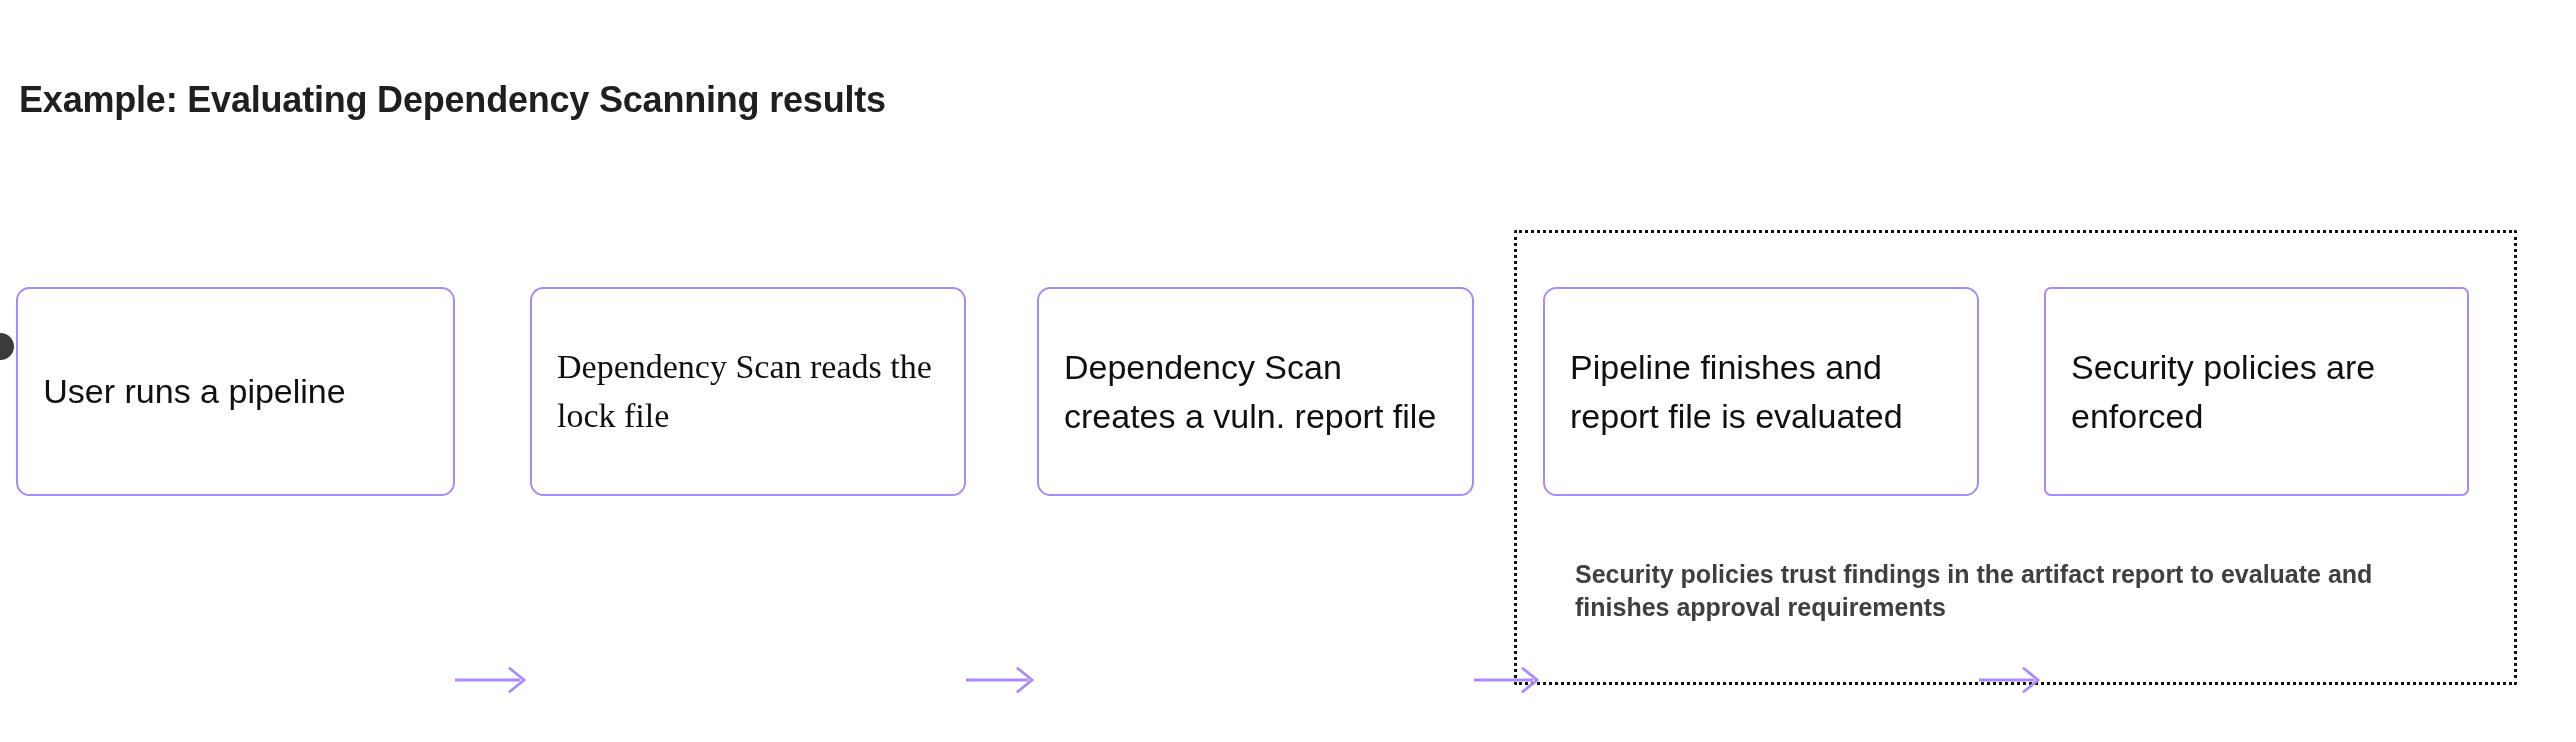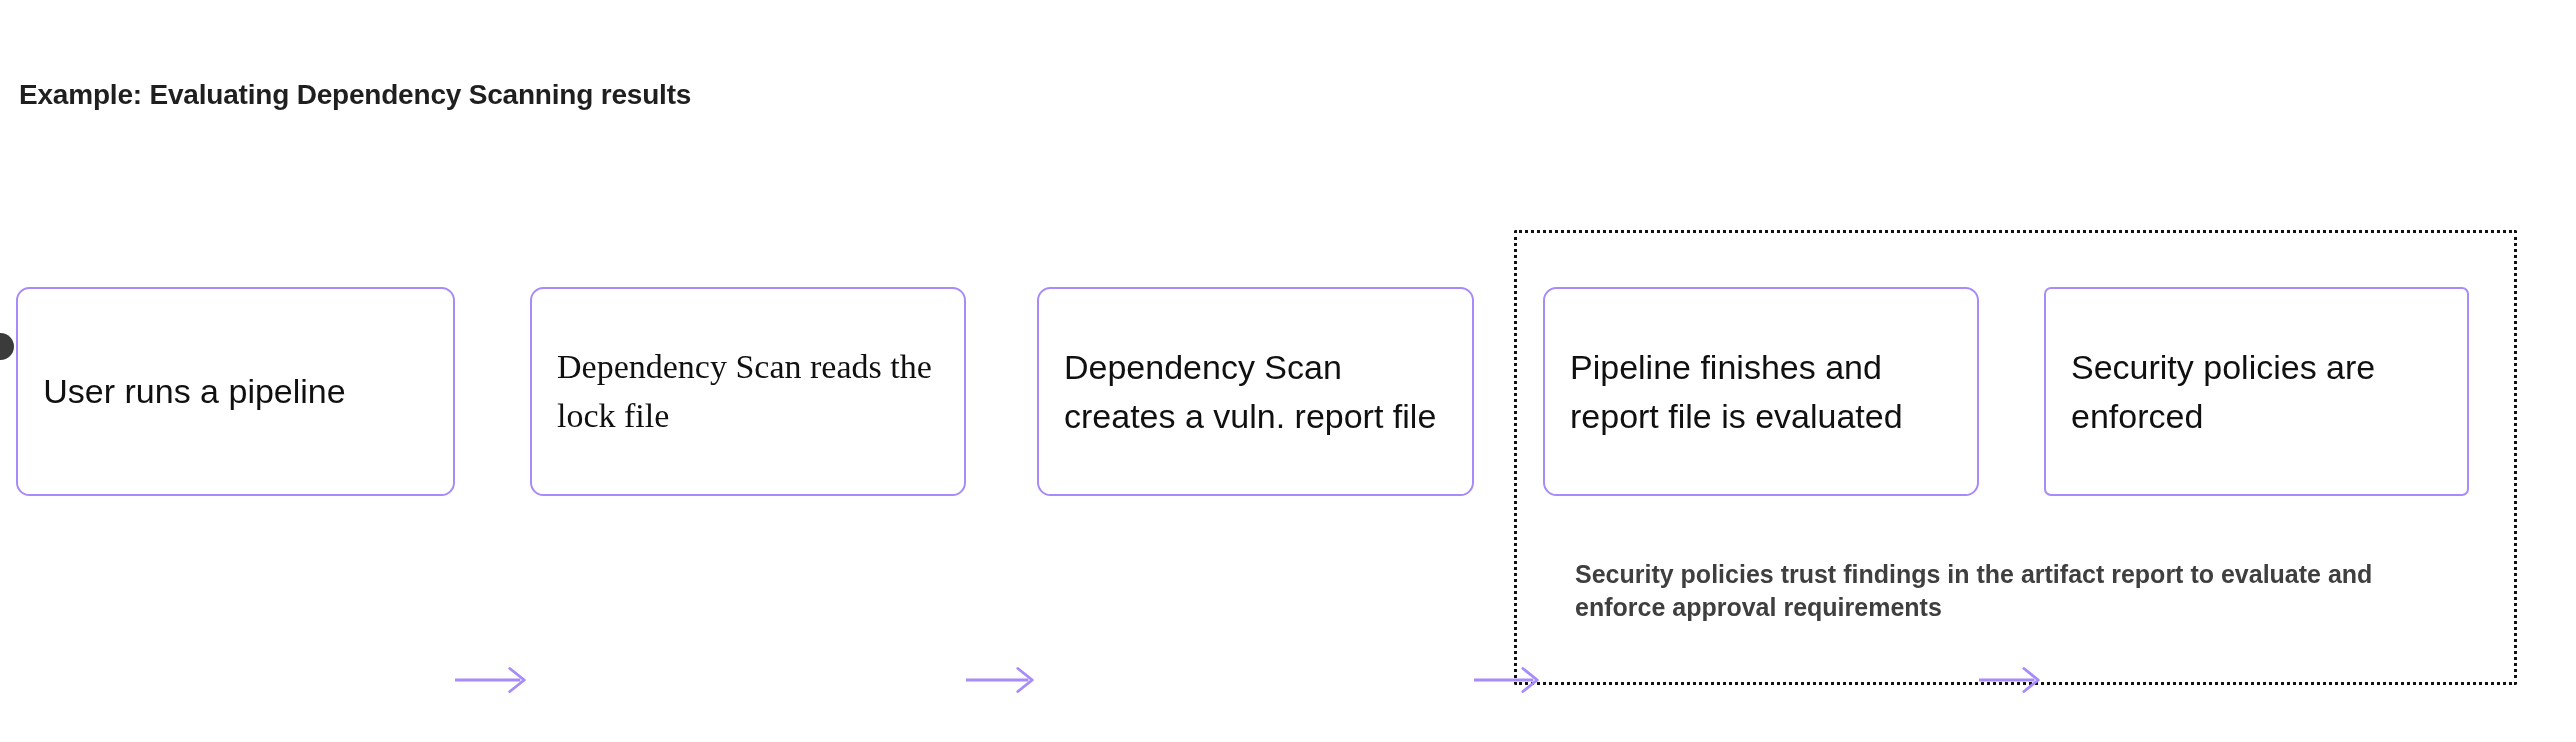--- a/index.html
+++ b/index.html
@@ -13,21 +13,21 @@
     position: relative;
     font-family: "Liberation Sans", sans-serif;
     overflow: hidden;
   }
 
   
   #diagram-title {
     position: absolute;
     left: 19px;
     top: 79px;
-    font-size: 28px;
+    font-size: 36px;
     font-weight: bold;
     color: #1f1f1f;
     letter-spacing: -0.2px;
     white-space: nowrap;
   }
 
   
   #start-marker {
     position: absolute;
     left: -13.4px;
@@ -112,21 +112,21 @@
 </style>
 </head>
 <body>
 
 <div id="diagram-title">Example: Evaluating Dependency Scanning results</div>
 
 <div id="start-marker"></div>
 
 <div id="policy-group"></div>
 
-<div id="policy-group-caption">Security policies trust findings in the artifact report to evaluate and enforce approval requirements</div>
+<div id="policy-group-caption">Security policies trust findings in the artifact report to evaluate and finishes approval requirements</div>
 
 <div id="flow-row">
 
   <div class="flow-node" id="node-0">
     <span class="flow-node-label">User runs a pipeline</span>
   </div>
 
   <div class="flow-arrow" id="arrow-0">
     <svg viewBox="0 0 78 48" preserveAspectRatio="none">
       <line x1="0" y1="24" x2="68" y2="24" stroke="#a78bfa" stroke-width="3"></line>

